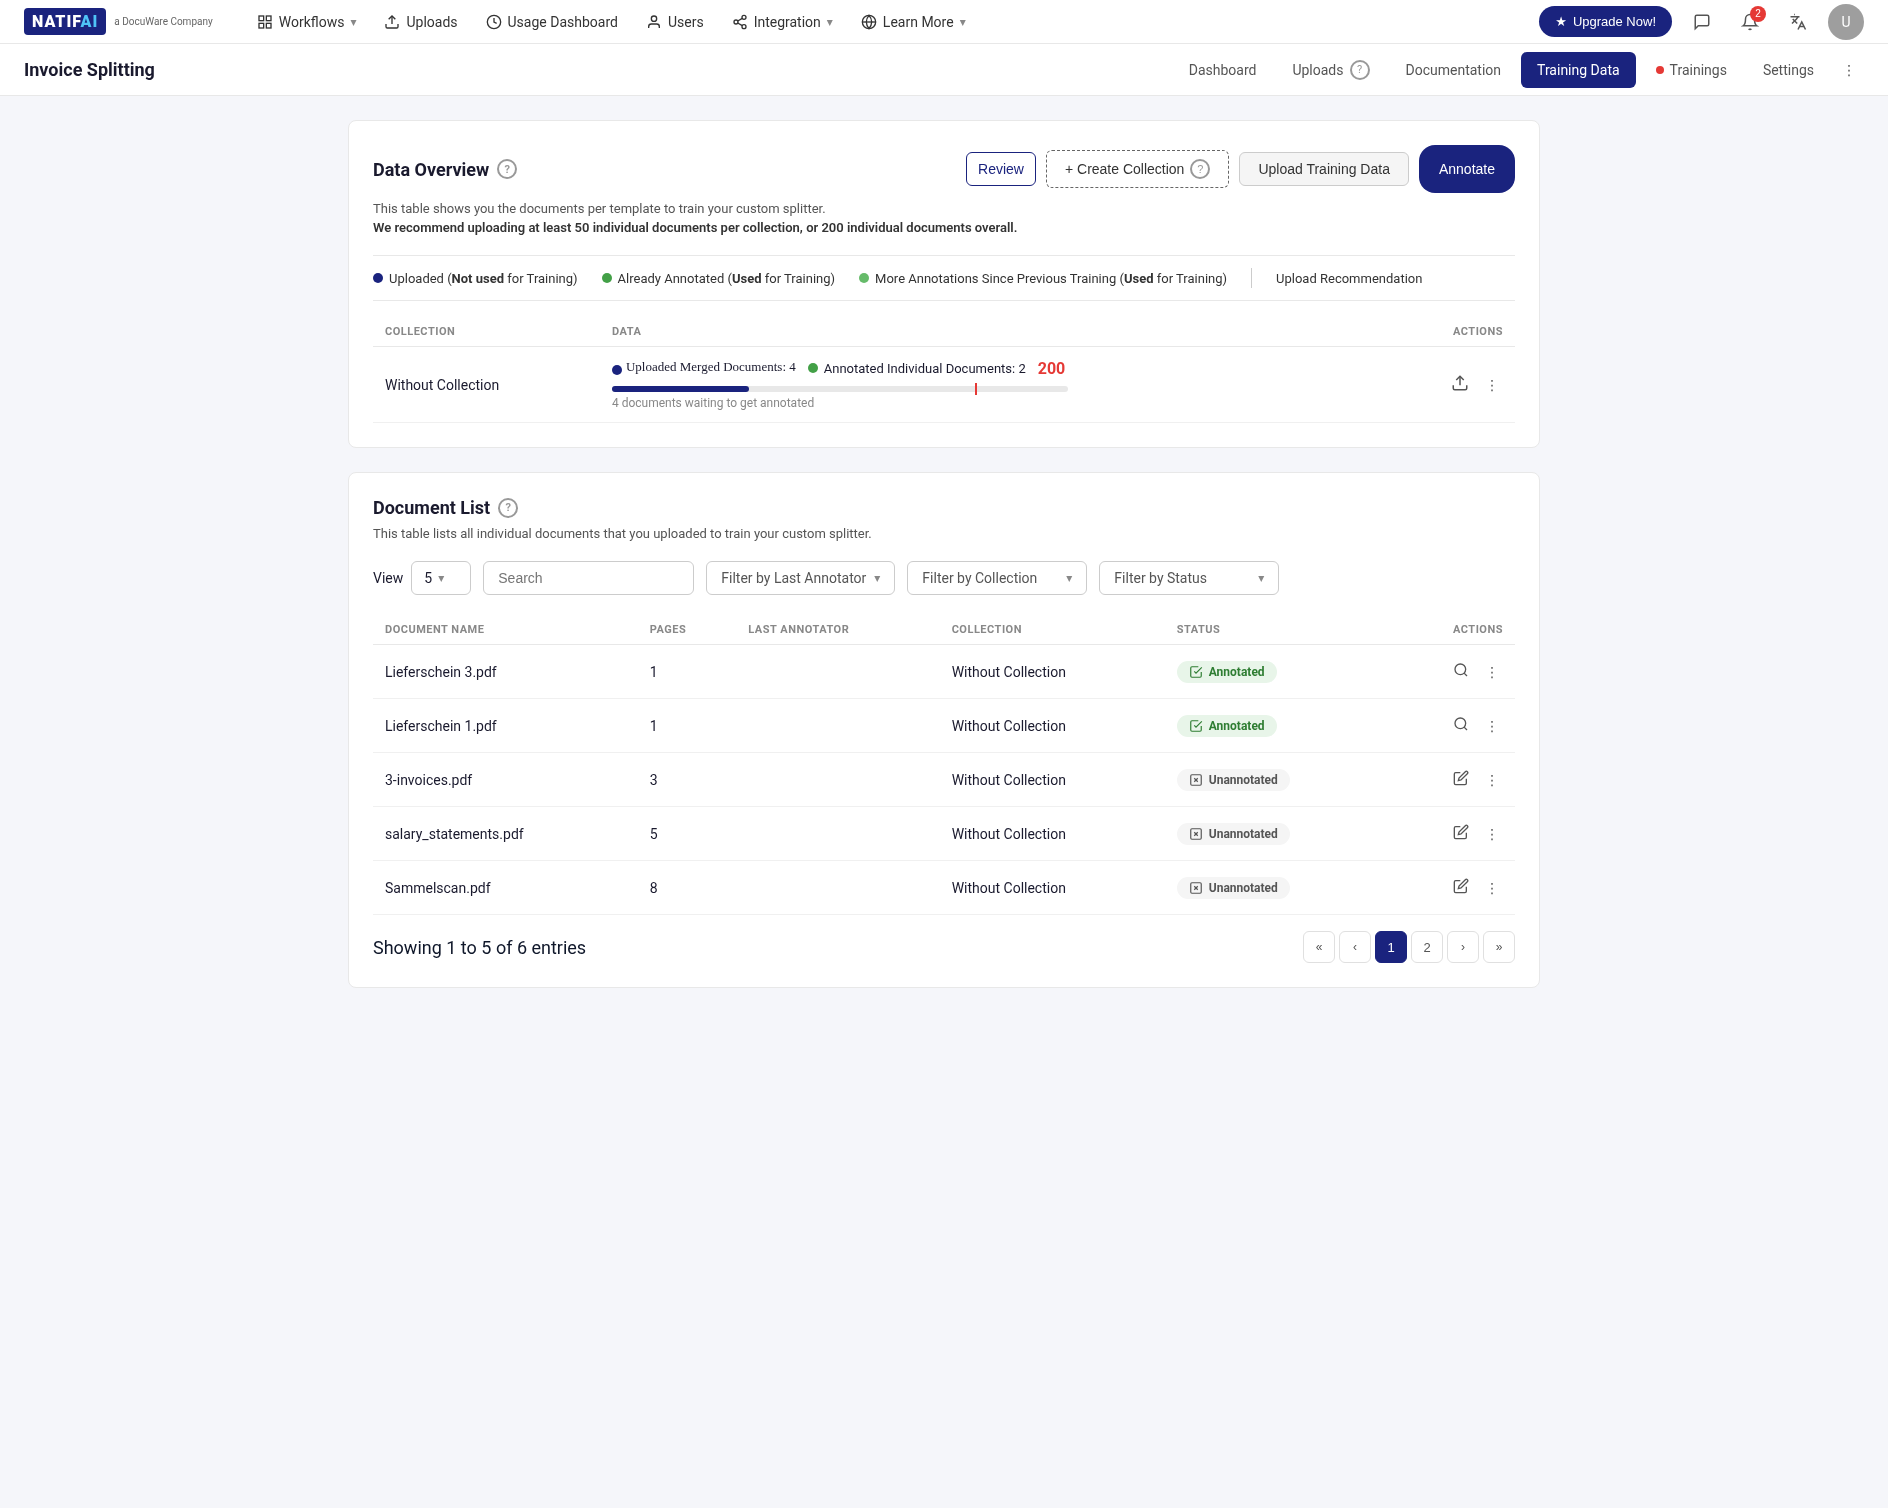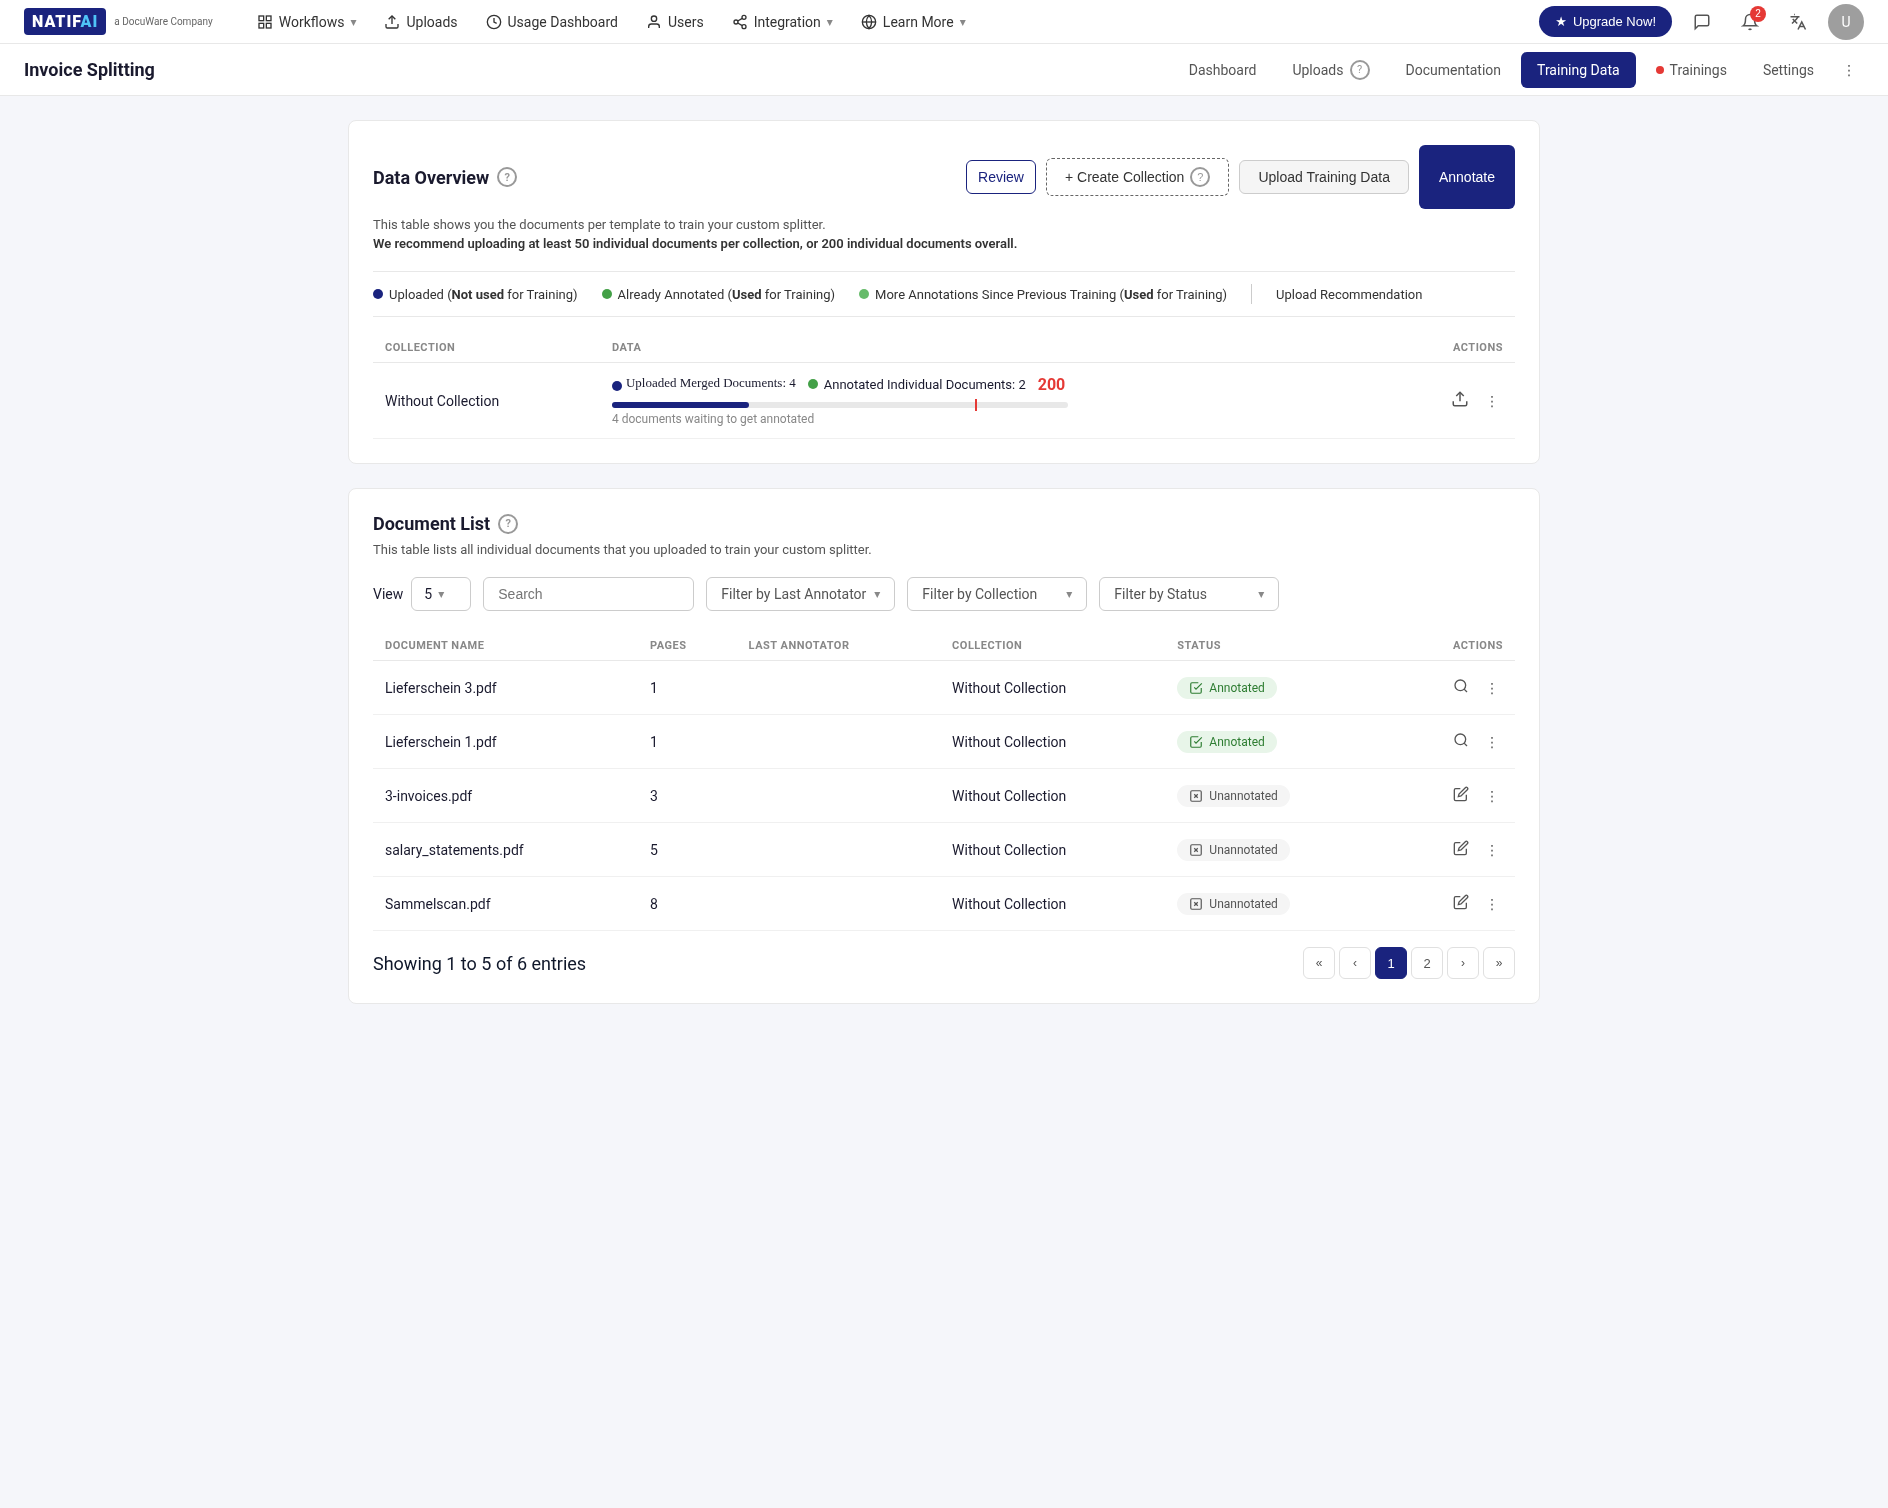--- a/index.html
+++ b/index.html
@@ -33,21 +33,21 @@
     .main { padding: 24px; max-width: 1240px; margin: 0 auto; }
 
     
     .section-card { background: #fff; border-radius: 8px; border: 1px solid #e8e8e8; padding: 24px; margin-bottom: 24px; }
     .section-header { display: flex; align-items: center; justify-content: space-between; margin-bottom: 8px; }
     .section-title { font-size: 18px; font-weight: 700; display: flex; align-items: center; gap: 8px; }
     .help-icon { width: 20px; height: 20px; border-radius: 50%; border: 2px solid #999; display: flex; align-items: center; justify-content: center; font-size: 11px; color: #999; cursor: pointer; flex-shrink: 0; }
     .section-actions { display: flex; align-items: center; gap: 10px; }
     .btn-outline { border: 1px solid #1a237e; color: #1a237e; background: #fff; padding: 8px 11px; border-radius: 6px; cursor: pointer; font-size: 14px; }
     .btn-light { border: 1px solid #ccc; color: #333; background: #f5f5f5; padding: 8px 18px; border-radius: 6px; cursor: pointer; font-size: 14px; display: flex; align-items: center; gap: 6px; }
-    .btn-primary { background: #1a237e; color: #fff; border: none; padding: 24px 20px; border-radius: 6px; cursor: pointer; font-size: 14px; }
+    .btn-primary { background: #1a237e; color: #fff; border: none; padding: 16px 20px; border-radius: 16px; cursor: pointer; font-size: 14px; }
     .create-col-btn { border: 1px dashed #666; color: #333; background: #fff; padding: 8px 18px; border-radius: 6px; cursor: pointer; font-size: 14px; display: flex; align-items: center; gap: 6px; }
 
     .section-desc { font-size: 13px; color: #555; margin-bottom: 4px; }
     .section-note { font-size: 13px; color: #333; font-weight: 600; margin-bottom: 20px; }
 
     
     .legend { display: flex; align-items: center; gap: 24px; padding: 12px 0; border-top: 1px solid #e8e8e8; border-bottom: 1px solid #e8e8e8; margin-bottom: 16px; flex-wrap: wrap; }
     .legend-item { display: flex; align-items: center; gap: 6px; font-size: 13px; color: #333; }
     .dot-blue { width: 10px; height: 10px; border-radius: 50%; background: #1a237e; }
     .dot-green { width: 10px; height: 10px; border-radius: 50%; background: #43a047; }
@@ -82,21 +82,21 @@
     .filter-select { border: 1px solid #ccc; border-radius: 6px; padding: 8px 14px; background: #fff; cursor: pointer; display: flex; align-items: center; justify-content: space-between; gap: 8px; font-size: 14px; color: #555; min-width: 180px; }
     .search-input { border: 1px solid #ccc; border-radius: 6px; padding: 8px 14px; font-size: 14px; min-width: 160px; outline: none; }
 
     
     .doc-table { width: 100%; border-collapse: collapse; }
     .doc-table th { text-align: left; font-size: 11px; font-weight: 700; color: #888; padding: 8px 12px; border-bottom: 1px solid #e8e8e8; text-transform: uppercase; letter-spacing: 0.5px; }
     .doc-table th:last-child { text-align: right; }
     .doc-table td { padding: 13px 12px; border-bottom: 1px solid #f0f0f0; font-size: 14px; }
     .doc-table td:last-child { text-align: right; }
 
-    .status-badge { display: inline-flex; align-items: center; gap: 6px; padding: 4px 12px; border-radius: 20px; font-size: 12px; font-weight: 400; }
+    .status-badge { display: inline-flex; align-items: center; gap: 6px; padding: 4px 12px; border-radius: 20px; font-size: 12px; font-weight: 700; }
     .status-annotated { background: #e8f5e9; color: #2e7d32; }
     .status-unannotated { background: #f5f5f5; color: #555; }
 
     
     .pagination-row { display: flex; align-items: center; justify-content: space-between; padding-top: 16px; }
     .pagination-info { font-size: 18px; color: #0f172a; }
     .pagination-btns { display: flex; align-items: center; gap: 4px; }
     .page-btn { width: 32px; height: 32px; border-radius: 6px; border: 1px solid #e0e0e0; background: #fff; cursor: pointer; display: flex; align-items: center; justify-content: center; font-size: 13px; color: #555; }
     .page-btn.active { background: #1a237e; color: #fff; border-color: #1a237e; }
     .page-btn-icon { font-size: 12px; }

